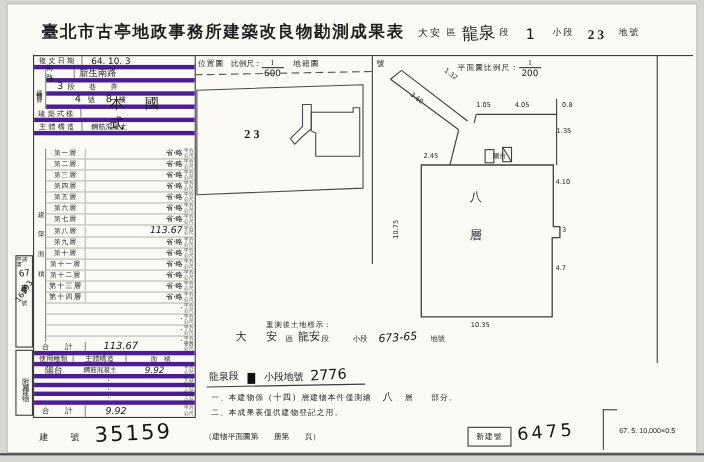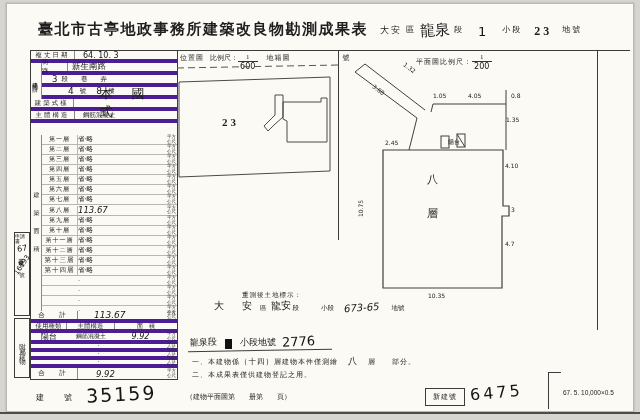--- a/index.html
+++ b/index.html
@@ -26,21 +26,21 @@
        border-bottom:4px solid #4c1d95;box-sizing:border-box}
   .lab{font-size:6.5px;letter-spacing:2px;border-right:1px solid #8a8a84;
        height:100%;display:flex;align-items:center;justify-content:center;box-sizing:border-box}
   .grp{position:absolute;width:11px;border-right:1px solid #8a8a84;box-sizing:border-box;
        display:flex;align-items:center;justify-content:center}
   .vtext{writing-mode:vertical-rl;text-orientation:upright}
   .floors{position:absolute;left:11px;right:0;top:84px;height:176px;display:flex;flex-direction:column}
   .frow{flex:1;display:flex;align-items:center;border-bottom:1px solid #b9b8b0;box-sizing:border-box}
   .frow:last-child{border-bottom:none}
   .fl{width:36px;font-size:6px;letter-spacing:1px;text-align:center;border-right:1px solid #b9b8b0;box-sizing:border-box}
-  .fv{flex:1;text-align:left;font-size:6.5px}
+  .fv{flex:1;text-align:right;font-size:6.5px}
   .fu{width:11px;font-size:4.5px;line-height:4.5px;word-break:break-all;color:#333;text-align:center}
   .hwl{font-family:"DejaVu Sans",sans-serif;font-weight:normal;font-size:6.5px}
   .big{font-size:8.5px;font-style:italic}
   .marginbox{position:absolute;border:1px solid #3c3c3c;box-sizing:border-box;
              display:flex;flex-direction:column;align-items:center;background:transparent}
   .dim{position:absolute;font-size:6px;font-family:"DejaVu Sans",sans-serif;color:#222;white-space:nowrap}
   .note{position:absolute;font-size:7px;letter-spacing:1px;white-space:nowrap}
   svg{position:absolute;overflow:visible}
   .blk{position:absolute;background:#111}
 </style>

